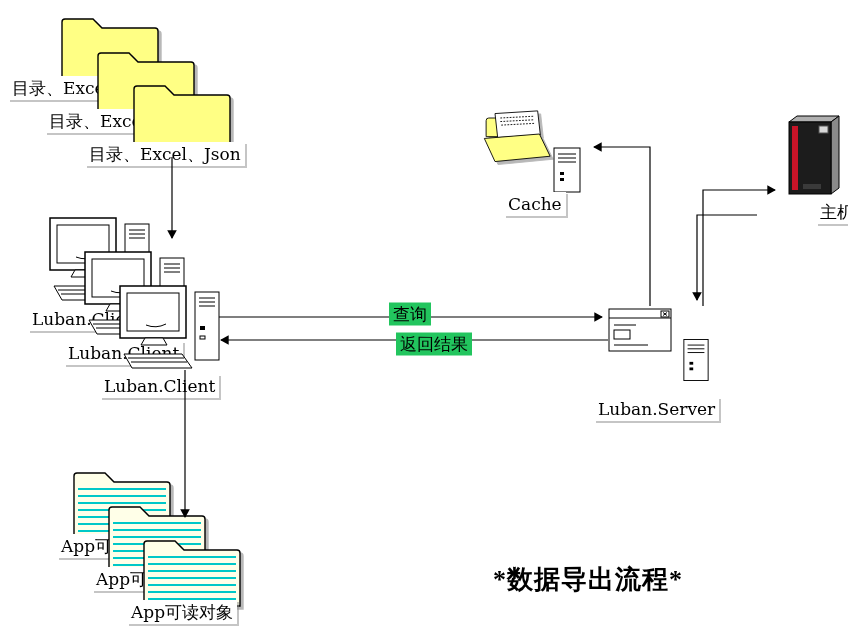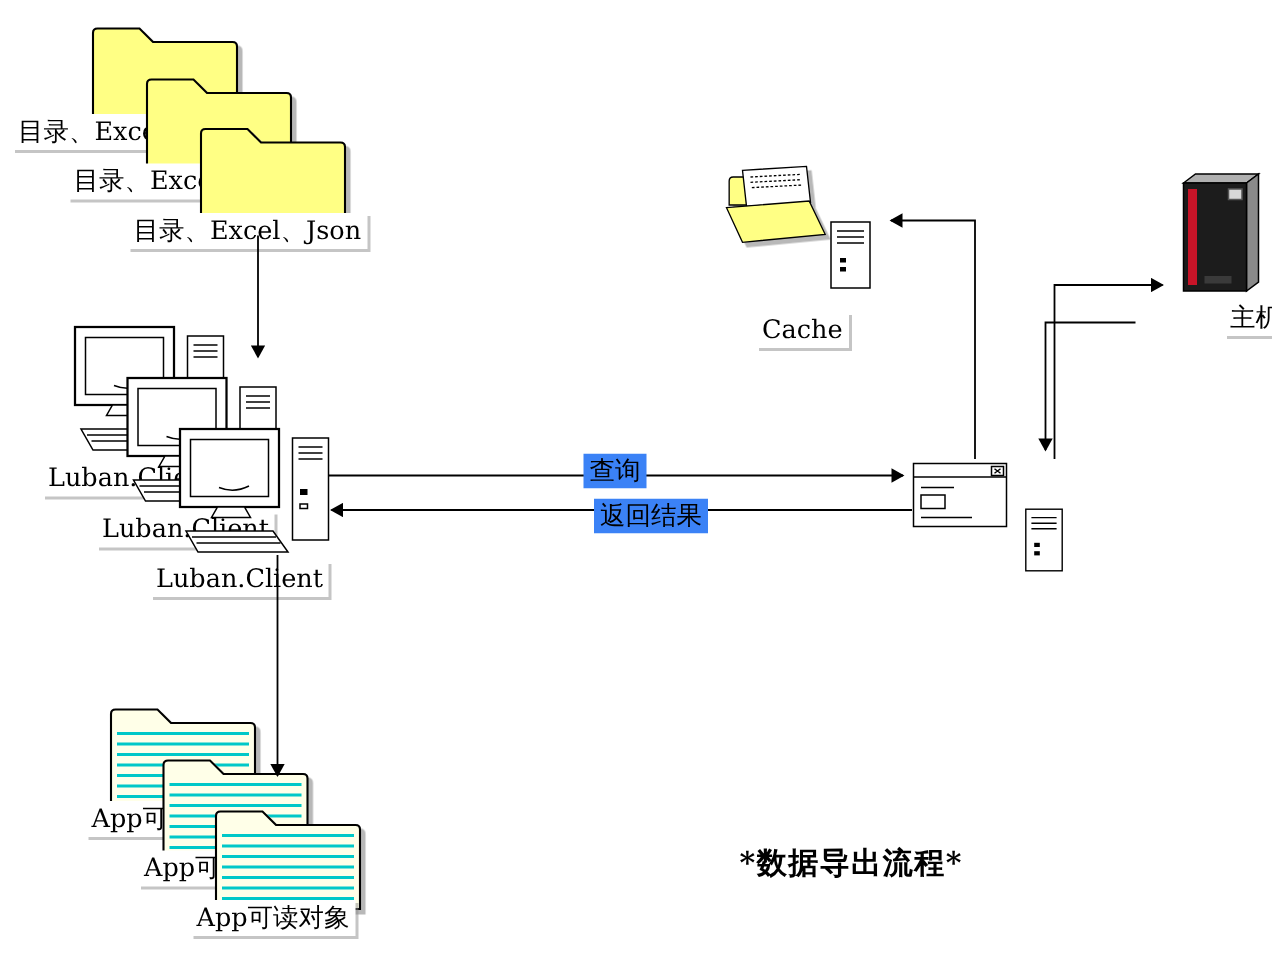--- a/index.html
+++ b/index.html
@@ -4,25 +4,25 @@
 <style>
   html,body { margin:0; padding:0; background:#fff; }
   body { font-family: "DejaVu Serif", "Liberation Serif", serif; color:#000; }
   .stage { position:relative; width:848px; height:643px; background:#fff; overflow:hidden; }
   .node { position:absolute; }
   .nlabel {
     position:absolute; background:#fff; padding:1px 4px; font-size:17px;
     line-height:1.3; white-space:nowrap; box-shadow:2px 2px 0 rgba(140,140,140,.5);
   }
   .elabel {
-    position:absolute; transform:translate(-50%,-50%); background:#3b82f6;
+    position:absolute; transform:translate(-50%,-50%); background:#22c55e;
     padding:0 4px; font-size:17px; white-space:nowrap;
   }
   .title {
-    position:absolute; font-weight:bold; font-size:20px; letter-spacing:1px; white-space:nowrap;
+    position:absolute; font-weight:bold; font-size:26px; letter-spacing:1px; white-space:nowrap;font-family:Liberation Serif, serif;
   }
   .shadow { filter: drop-shadow(3px 3px 0 #b8b8b8); }
   .connectors { position:absolute; left:0; top:0; pointer-events:none; }
   svg.icon { display:block; }
 </style>
 </head>
 <body>
 
 <div class="stage">
 
@@ -151,39 +151,40 @@
   <div class="node" style="left:482px; top:110px">
     <svg class="icon shadow" width="90" height="64">
         <use href="#i-cachefolder"></use>
       </svg>
   </div>
   <div class="node" style="left:552px; top:146px">
     <svg class="icon" width="30" height="48">
         <use href="#i-tower"></use>
       </svg>
   </div>
-  <div class="nlabel" style="left:504px; top:208px">Cache</div>
+  <div class="nlabel" style="left:504px; top:192px">Cache</div>
 
   <div class="node" style="left:783px; top:110px">
     <svg class="icon" width="62" height="88">
         <use href="#i-host"></use>
       </svg>
   </div>
   <div class="nlabel" style="left:816px; top:200px">主机</div>
 
   <div class="node" style="left:608px; top:308px">
     <svg class="icon" width="64" height="44">
         <use href="#i-window"></use>
       </svg>
   </div>
   <div class="node" style="left:682px; top:337px">
     <svg class="icon" width="28" height="46">
         <use href="#i-tower"></use>
       </svg>
   </div>
+  <div class="nlabel" style="left:594px; top:397px">Luban.Server</div>
 
   <div class="node" style="left:72px; top:462px">
     <svg class="icon shadow" width="100" height="80">
         <use href="#i-folder-app" style="fill:var(--app-folder)"></use>
       </svg>
   </div>
   <div class="nlabel" style="left:57px; top:534px">App可读对象</div>
 
   <div class="node" style="left:107px; top:496px">
     <svg class="icon shadow" width="100" height="80">

